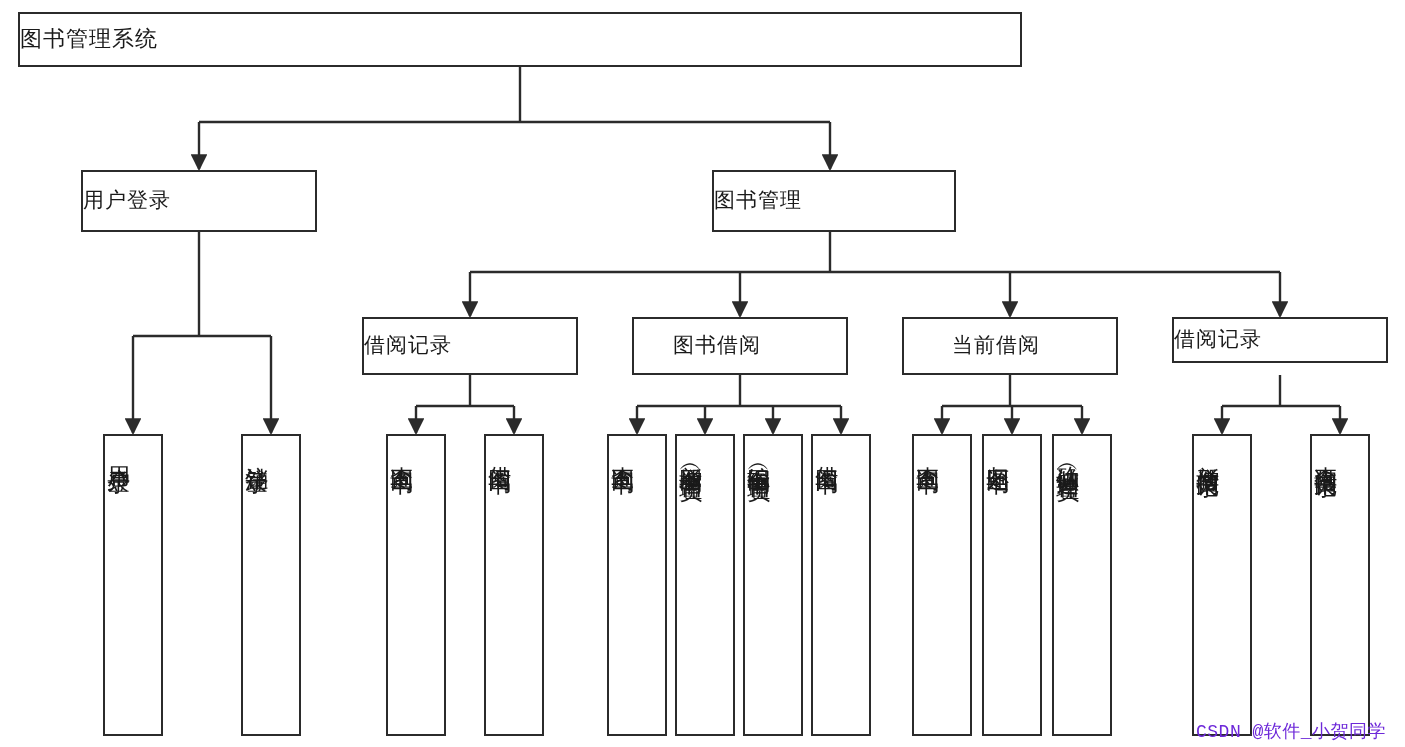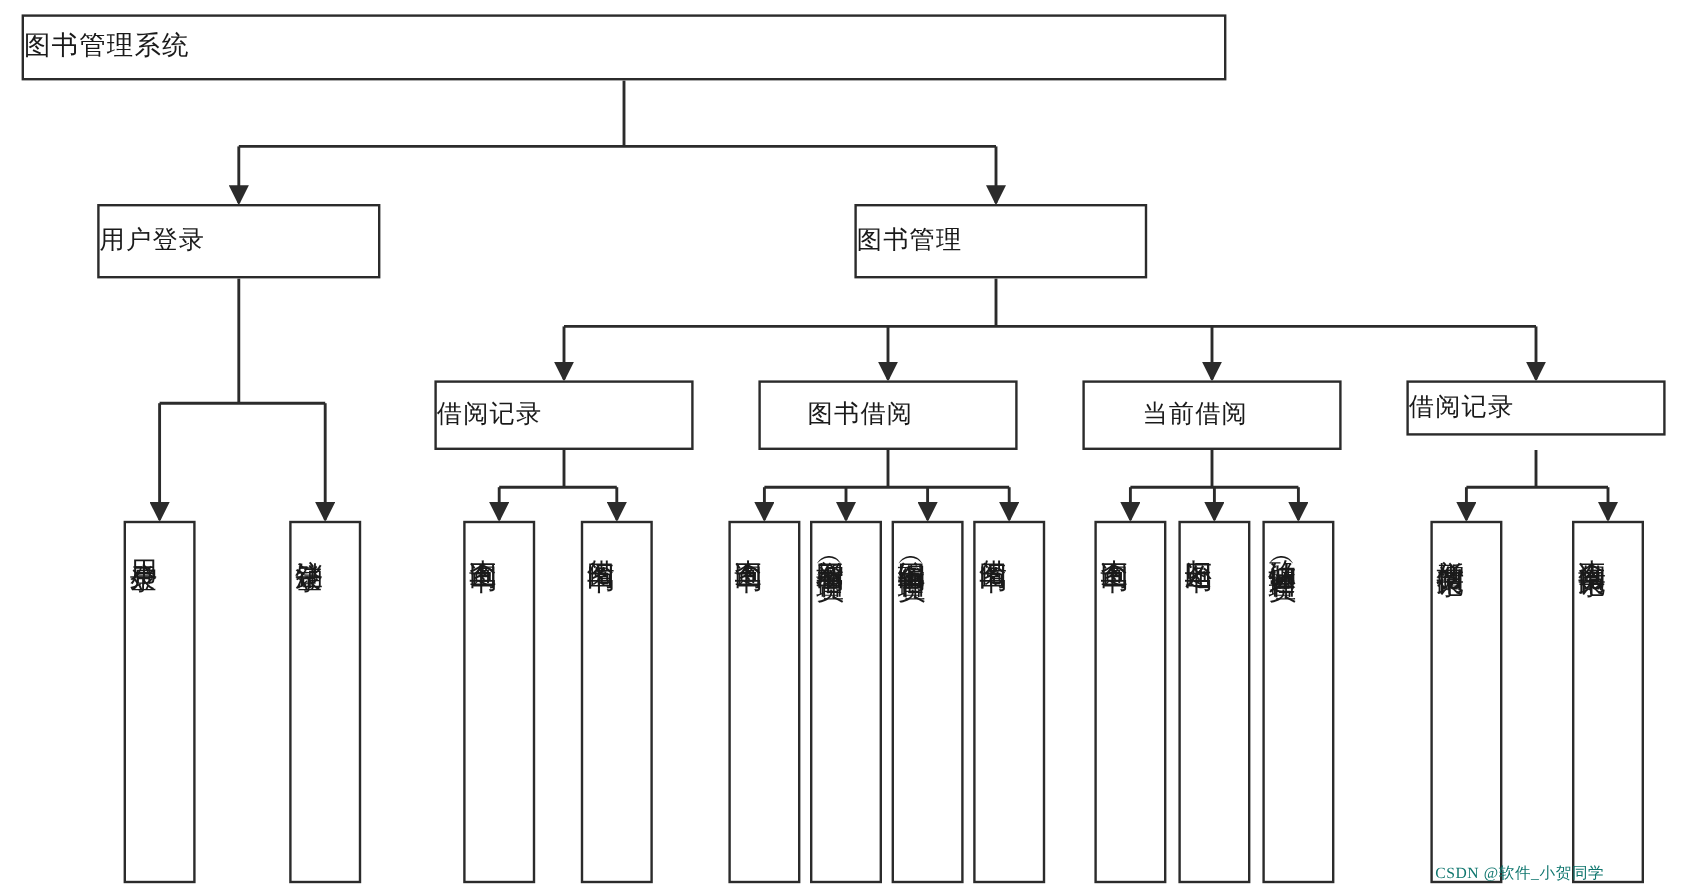--- a/index.html
+++ b/index.html
@@ -52,25 +52,25 @@
     writing-mode: vertical-rl;
     text-orientation: upright;
     font-size: 23px;
     line-height: 1.18;
     letter-spacing: 2px;
     white-space: nowrap;
     color: #1a1a1a;
   }
   .watermark {
     position: absolute;
-    font-size: 13px;
-    color: #0f766e;
+    font-size: 18px;
+    color: #6d28d9;
     letter-spacing: 0.5px;
     white-space: nowrap;
-    font-family: Liberation Serif, serif;
+    font-family: Liberation Mono, monospace;
   }
 </style>
 </head>
 <body>
 
 <div id="canvas">
 
   <svg id="wires" viewBox="0 0 1405 747" width="1405" height="747" aria-hidden="true">
     <defs>
       <marker id="arrow" viewBox="0 0 12 12" refX="10.5" refY="6" markerWidth="7" markerHeight="7" orient="auto-start-reverse">

